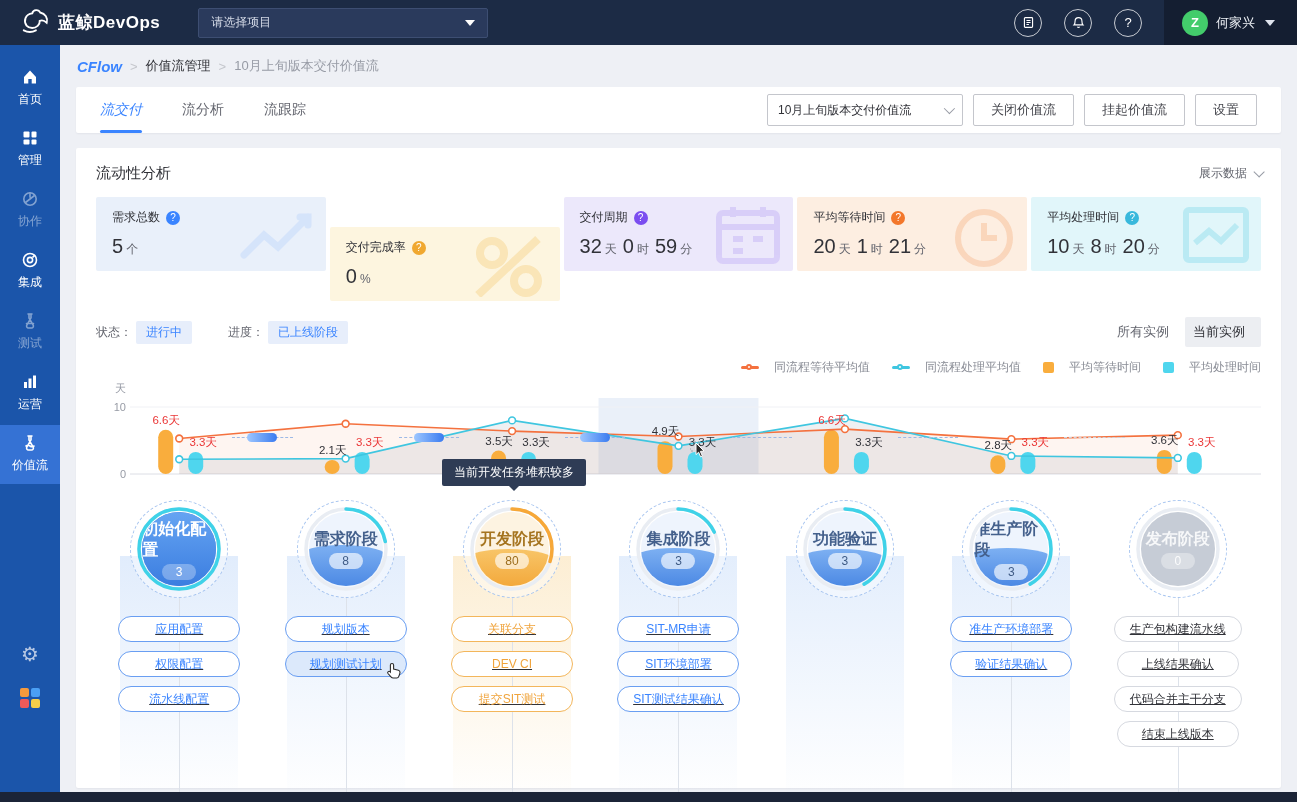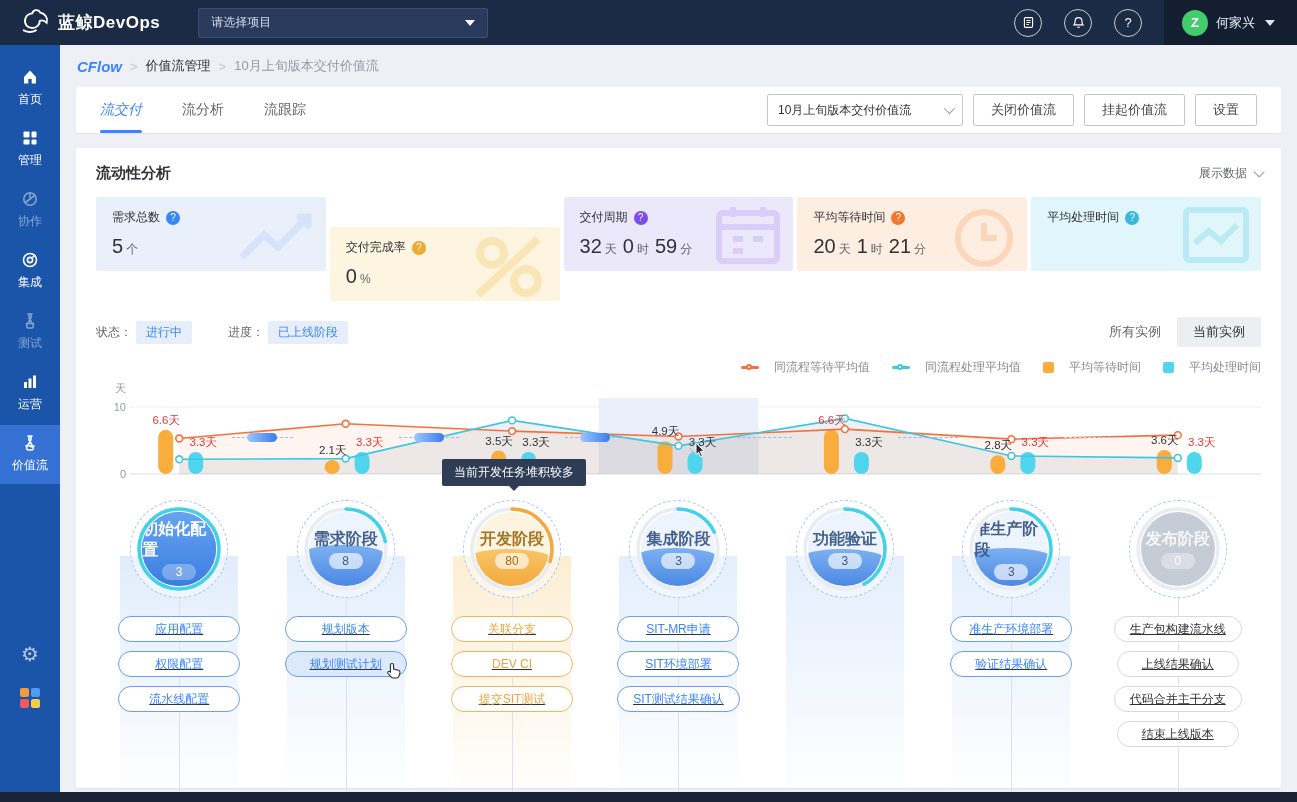--- a/index.html
+++ b/index.html
@@ -41,39 +41,39 @@
   .tab { font-size:14px; color:#63656e; margin-right:40px; height:46px; line-height:44px; cursor:pointer; position:relative; }
   .tab.active { color:#3a84ff;font-style:italic; }
   .tab.active::after { content:""; position:absolute; left:0; right:0; bottom:0; height:3px; background:#3a84ff; border-radius:2px; }
   .toolbar { margin-left:auto; display:flex; align-items:center; gap:10px; }
   .version-select { width:196px; height:32px; border:1px solid #c4c6cc; border-radius:2px; background:#fff; display:flex; align-items:center; justify-content:space-between; padding:0 10px; font-size:12px; color:#313238; cursor:pointer; }
   .chev { width:8px; height:8px; border-right:1.5px solid #979ba5; border-bottom:1.5px solid #979ba5; transform:rotate(45deg) translateY(-2px); }
   .btn { height:32px; padding:0 17px; background:#fff; border:1px solid #c4c6cc; border-radius:2px; font-size:13px; color:#45464d; cursor:pointer; }
 
   .panel { margin:15px 16px 0; background:#fff; border-radius:2px; padding:16px 20px; height:640px; position:relative; box-shadow:0 1px 2px rgba(25,25,41,.05); }
   .panel-head { display:flex; align-items:center; }
-  .panel-title { font-size:15px; font-weight:bold; color:#313238;text-align:center; }
+  .panel-title { font-size:15px; font-weight:normal; color:#313238;text-align:center; }
   .show-data { margin-left:auto; font-size:12px; color:#63656e; display:flex; align-items:center; gap:6px; cursor:pointer; }
 
   
   .stats { display:flex; gap:4px; margin-top:14px; }
   .stat-card { flex:1; height:74px; border-radius:2px; padding:12px 16px; position:relative; overflow:hidden; }
   .stat-label { font-size:12px; color:#313238; display:flex; align-items:center; gap:6px; }
   .q-badge { width:14px; height:14px; border-radius:50%; color:#fff; font-size:10px; display:grid; place-items:center; cursor:pointer; }
   .stat-value { margin-top:9px; font-size:20px; color:#313238; }
   .stat-value .unit { font-size:12px; color:#63656e; margin:0 6px 0 3px; }
   .wm { position:absolute; right:10px; top:8px; opacity:.8; pointer-events:none; }
 
   
   .filter-row { display:flex; align-items:center; margin-top:16px; font-size:12px; color:#63656e; }
   .f-label { margin-right:4px; }
   .f-pill { background:#e7eefb; color:#3a84ff; padding:3px 10px; border-radius:2px; margin-right:36px; cursor:pointer; }
   .inst-toggle { margin-left:auto; display:flex; font-size:13px; color:#63656e; }
   .inst-opt { padding:6px 16px; cursor:pointer; border-radius:2px;text-align:right; }
-  .inst-opt.active { background:#eceef2; color:#313238; }
+  .inst-opt.active { background:#eceef2; color:#313238;padding-left:8px; }
   .legend { display:flex; justify-content:flex-end; gap:22px; margin-top:12px; font-size:12px; color:#8a8d96; }
   .lg-item { display:flex; align-items:center; gap:15px; cursor:pointer; }
   .lg-line { width:18px; height:3px; border-radius:2px; position:relative; }
   .lg-line i { position:absolute; left:5px; top:-2.5px; width:6px; height:6px; border-radius:50%; background:#fff; border:2px solid currentColor; }
   .lg-sq { width:11px; height:11px; border-radius:2px; }
 
   
   .chart-stages { position:relative; margin-top:4px; }
   .chart-svg { display:block; }
   .tooltip { position:absolute; left:346px; top:79px; background:#2f3c55; color:#fff; font-size:12px; padding:5px 12px; border-radius:2px; z-index:6; white-space:nowrap; }
@@ -300,20 +300,21 @@
               <circle cx="33" cy="33" r="26"></circle>
               <path d="M33 18 v15 h13"></path>
             </g>
           </svg>
         </div>
         <div class="stat-card" style="background: rgb(225, 246, 250);">
           <div class="stat-label">
             <span>平均处理时间</span>
             <span class="q-badge" style="background:#38b8dc">?</span>
           </div>
+          <div class="stat-value"><span class="num">10</span><span class="unit">天</span><span class="num">8</span><span class="unit">时</span><span class="num">20</span><span class="unit">分</span></div>
           <svg class="wm" width="70" height="60" viewBox="0 0 70 60">
             <g fill="none" stroke="#41c4de" stroke-width="6" opacity=".3">
               <rect x="5" y="5" width="60" height="50" rx="3"></rect>
               <path d="M14 38 L28 26 L40 36 L56 20"></path>
             </g>
           </svg>
         </div>
       </div>
 
     <div class="filter-row">

